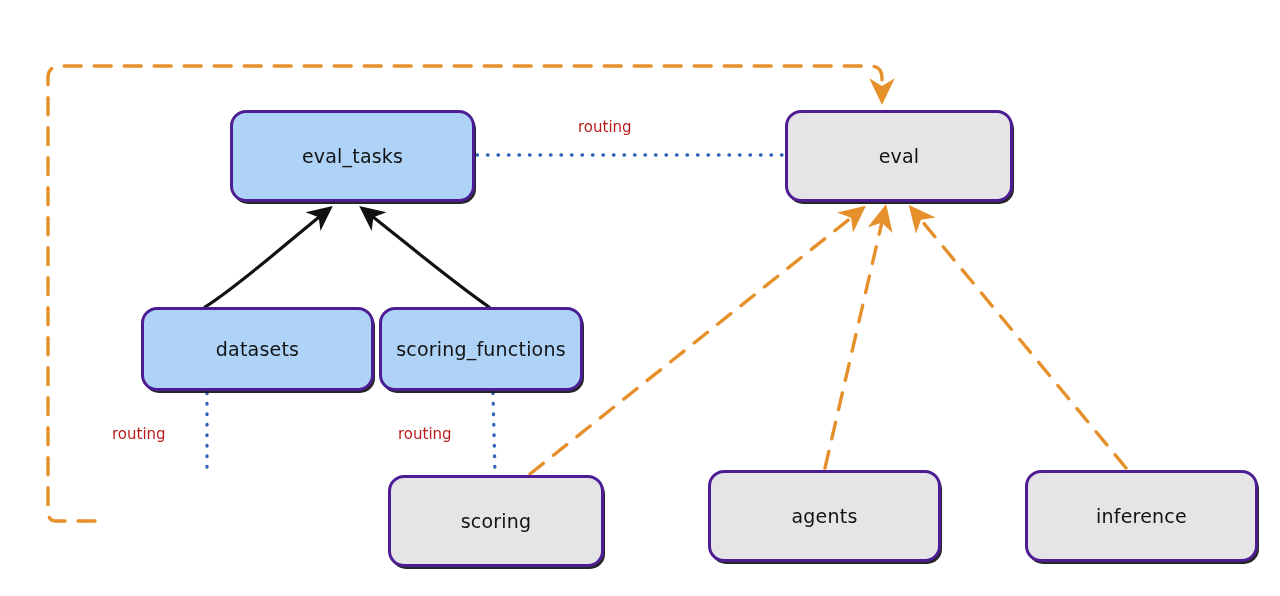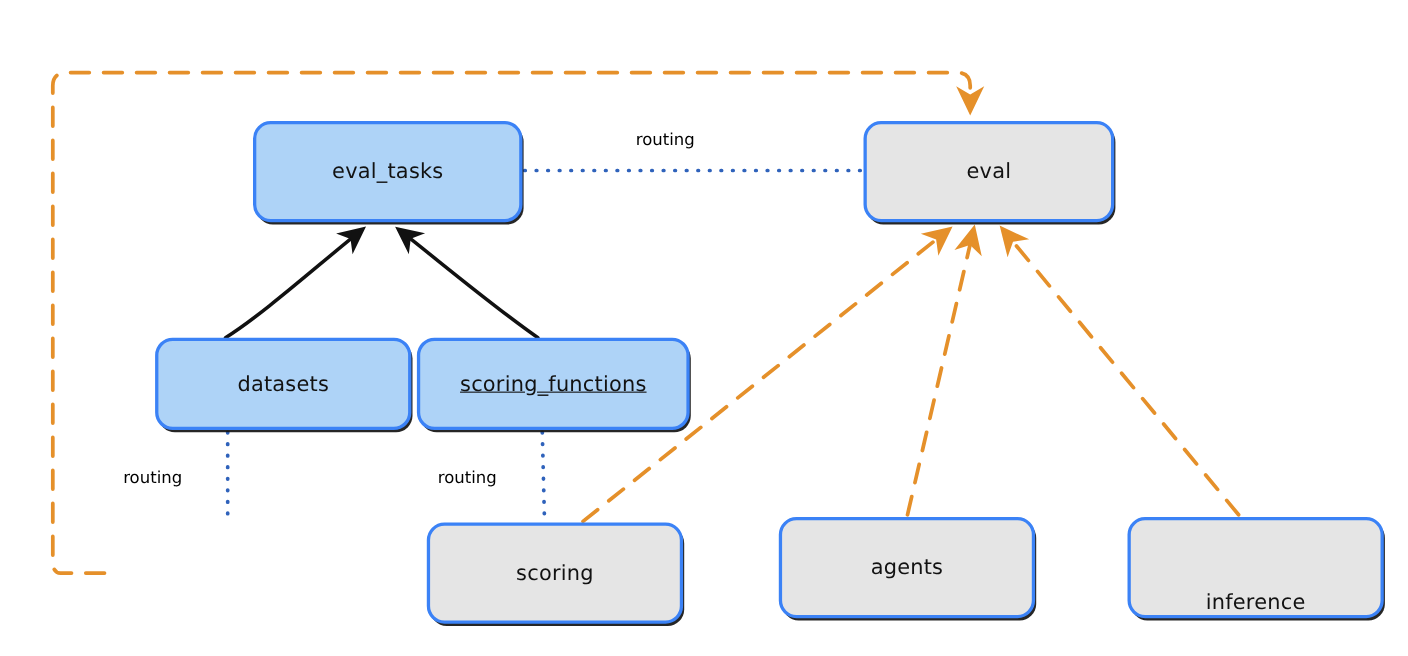--- a/index.html
+++ b/index.html
@@ -22,37 +22,37 @@
     left: 0; top: 0;
     width: 1280px;
     height: 596px;
   }
   .node {
     position: absolute;
     box-sizing: border-box;
     display: flex;
     align-items: center;
     justify-content: center;
-    border: 3px solid #3b82f6;
+    border: 3px solid #4c1d95;
     border-radius: 16px;
     font-family: "DejaVu Sans", sans-serif;
     font-size: 19px;
     color: #121212;
     letter-spacing: 0.2px;
     z-index: 4;
     box-shadow: 2px 3px 0 -1px rgba(20,20,20,0.92);
   }
   .node.blue  { background: #aed3f7; }
   .node.green { background: #e5e5e5; }
   .node-label { pointer-events: none; }
   .edge-label {
     position: absolute;
     font-family: "DejaVu Sans", sans-serif;
     font-size: 15px;
-    color: #000000;
+    color: #b91c1c;
     z-index: 5;
     white-space: nowrap;
   }
 </style>
 </head>
 <body>
 
 <div id="canvas">
 
   <svg id="wires" viewBox="0 0 1280 596" xmlns="http://www.w3.org/2000/svg">
@@ -90,34 +90,34 @@
   </div>
 
   <div class="node green" style="left:785px; top:110px; width:228px; height:92px;">
     <span class="node-label">eval</span>
   </div>
 
   <div class="node blue" style="left:97px; top:307px; width:233px; height:84px;margin-left:44px;">
     <span class="node-label">datasets</span>
   </div>
 
-  <div class="node blue" style="left:379px; top:307px; width:248px; height:84px;text-decoration:underline;">
+  <div class="node blue" style="left:379px; top:307px; width:204px; height:84px;">
     <span class="node-label">scoring_functions</span>
   </div>
 
 
-  <div class="node green" style="left:388px; top:475px; width:233px; height:92px;justify-content:center;">
+  <div class="node green" style="left:388px; top:475px; width:216px; height:92px;justify-content:center;">
     <span class="node-label">scoring</span>
   </div>
 
   <div class="node green" style="left:708px; top:470px; width:233px; height:92px;">
     <span class="node-label">agents</span>
   </div>
 
-  <div class="node green" style="left:1025px; top:470px; width:233px; height:92px;align-items:flex-end;">
+  <div class="node green" style="left:1025px; top:470px; width:233px; height:92px;">
     <span class="node-label">inference</span>
   </div>
 
   <div class="edge-label" style="left:578px; top:118px;">routing</div>
 
   <div class="edge-label" style="left:112px; top:425px;">routing</div>
 
   <div class="edge-label" style="left:398px; top:425px;">routing</div>
 
 </div>

